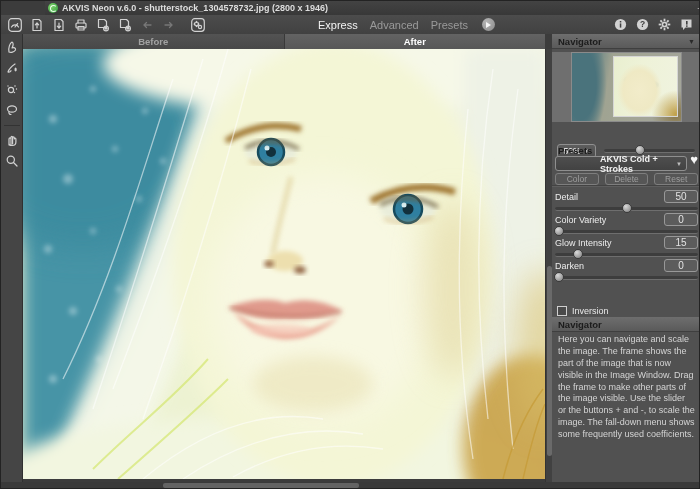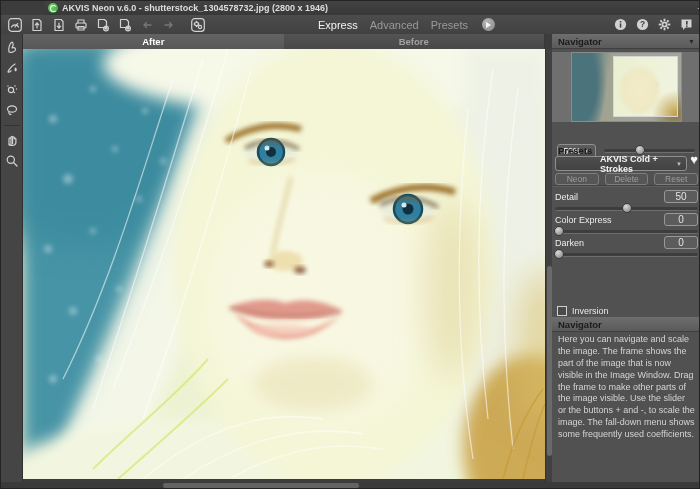--- a/index.html
+++ b/index.html
@@ -239,22 +239,22 @@
     </span>
     <span class="tool">
       <svg width="14" height="14" viewBox="0 0 14 14">
           <circle cx="5.8" cy="5.8" r="3.6" class="ic"></circle>
           <line x1="8.5" y1="8.5" x2="12" y2="12" class="ic" stroke-width="1.8"></line>
         </svg>
     </span>
   </div>
 
   <div class="tabs">
+    <div class="tab tab-before">Before</div>
     <div class="tab tab-after">After</div>
-    <div class="tab tab-before">Before</div>
   </div>
 
   <div class="canvas">
     <svg width="522" height="430" viewBox="0 0 522 430">
       <defs>
         <filter id="b1" x="-30%" y="-30%" width="160%" height="160%">
             <feGaussianBlur stdDeviation="2.5"></feGaussianBlur>
           </filter>
         <filter id="b2" x="-40%" y="-40%" width="180%" height="180%">
             <feGaussianBlur stdDeviation="8"></feGaussianBlur>
@@ -378,44 +378,53 @@
     </div>
 
     <span class="presets-label">Presets</span>
     <div class="preset-dd">
       <span class="pd-text">AKVIS Cold + Strokes</span>
       <span class="dd">▼</span>
     </div>
     <span class="heart">♥</span>
 
     <div class="pbtns">
-      <div class="pbtn">Neon</div>
+      <div class="pbtn">Color</div>
       <div class="pbtn">Delete</div>
       <div class="pbtn">Reset</div>
     </div>
 
     <div class="psep"></div>
 
     <div class="params">
       <div class="param">
         <div class="prow">
             <span class="plabel">Detail</span>
             <span class="pval">50</span>
           </div>
         <div class="ptrack">
             <div class="sthumb" style="left: calc(50% - 5px);"></div>
           </div>
       </div>
       <div class="param">
         <div class="prow">
-            <span class="plabel">Color Express</span>
+            <span class="plabel">Color Variety</span>
             <span class="pval">0</span>
           </div>
         <div class="ptrack">
             <div class="sthumb" style="left: calc(3% - 5px);"></div>
+          </div>
+      </div>
+      <div class="param">
+        <div class="prow">
+            <span class="plabel">Glow Intensity</span>
+            <span class="pval">15</span>
+          </div>
+        <div class="ptrack">
+            <div class="sthumb" style="left: calc(16% - 5px);"></div>
           </div>
       </div>
       <div class="param">
         <div class="prow">
             <span class="plabel">Darken</span>
             <span class="pval">0</span>
           </div>
         <div class="ptrack">
             <div class="sthumb" style="left: calc(3% - 5px);"></div>
           </div>

